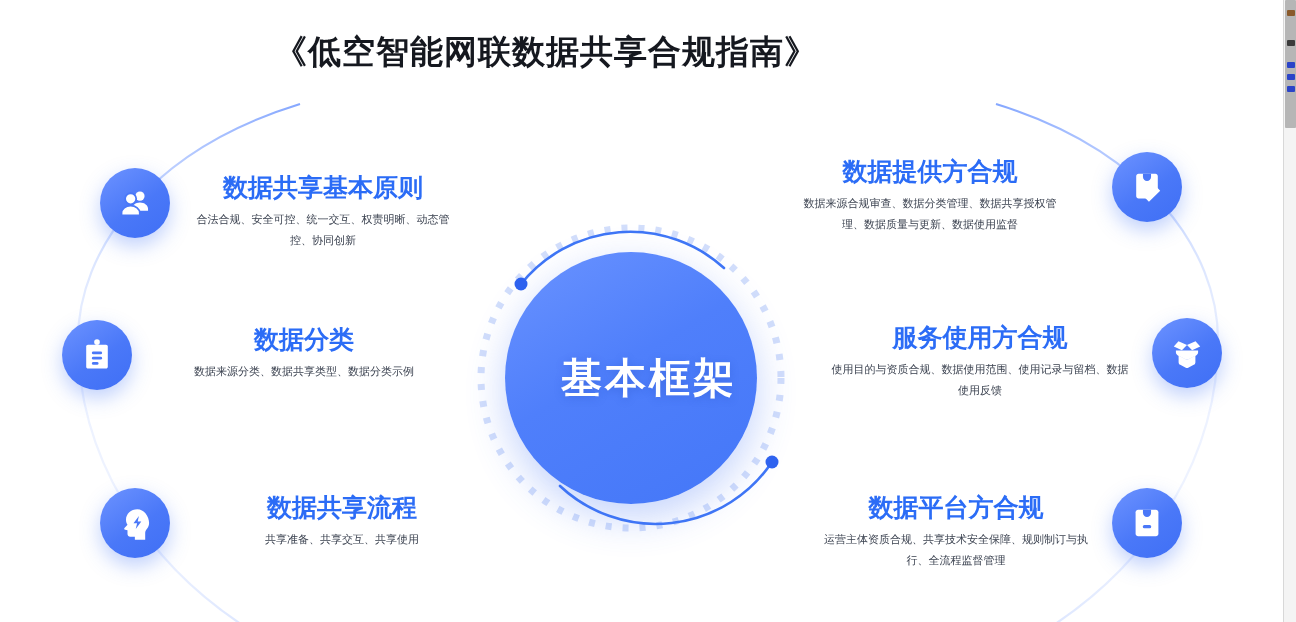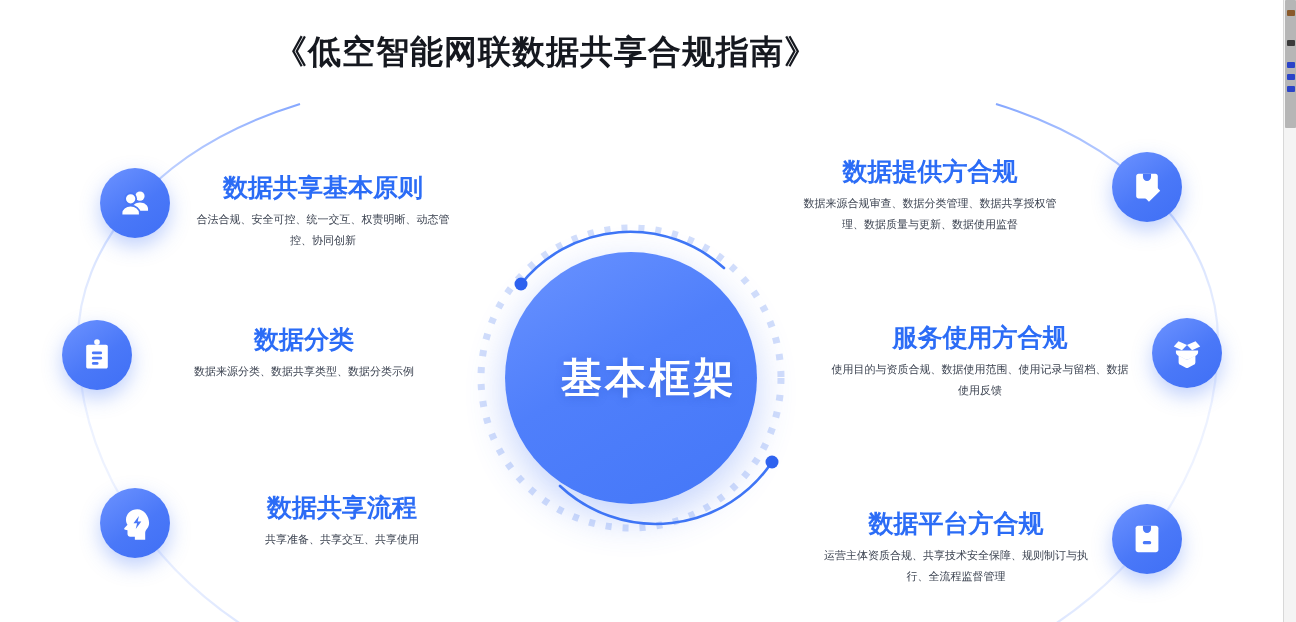--- a/index.html
+++ b/index.html
@@ -105,21 +105,21 @@
 
   #branch-process    { left: 100px;  top: 488px; width: 395px; }
   #branch-process .branch-desc { width: 300px; }
 
   #branch-provider   { right: 114px; top: 152px; width: 360px; gap: 26px; }
   #branch-provider .branch-desc { width: 268px; }
 
   #branch-consumer   { right: 74px;  top: 318px; width: 400px; }
   #branch-consumer .branch-desc { width: 300px; }
 
-  #branch-platform   { right: 114px; top: 504px; width: 360px; margin-left: 31px; }
+  #branch-platform   { right: 114px; top: 488px; width: 360px; margin-left: 31px; }
   #branch-platform .branch-desc { width: 268px; }
 
   
   .scrollbar {
     position: absolute;
     right: 0; top: 0;
     width: 13px; height: 622px;
     background: #f4f4f4;
     border-left: 1px solid #d8d8d8;
     z-index: 20;

